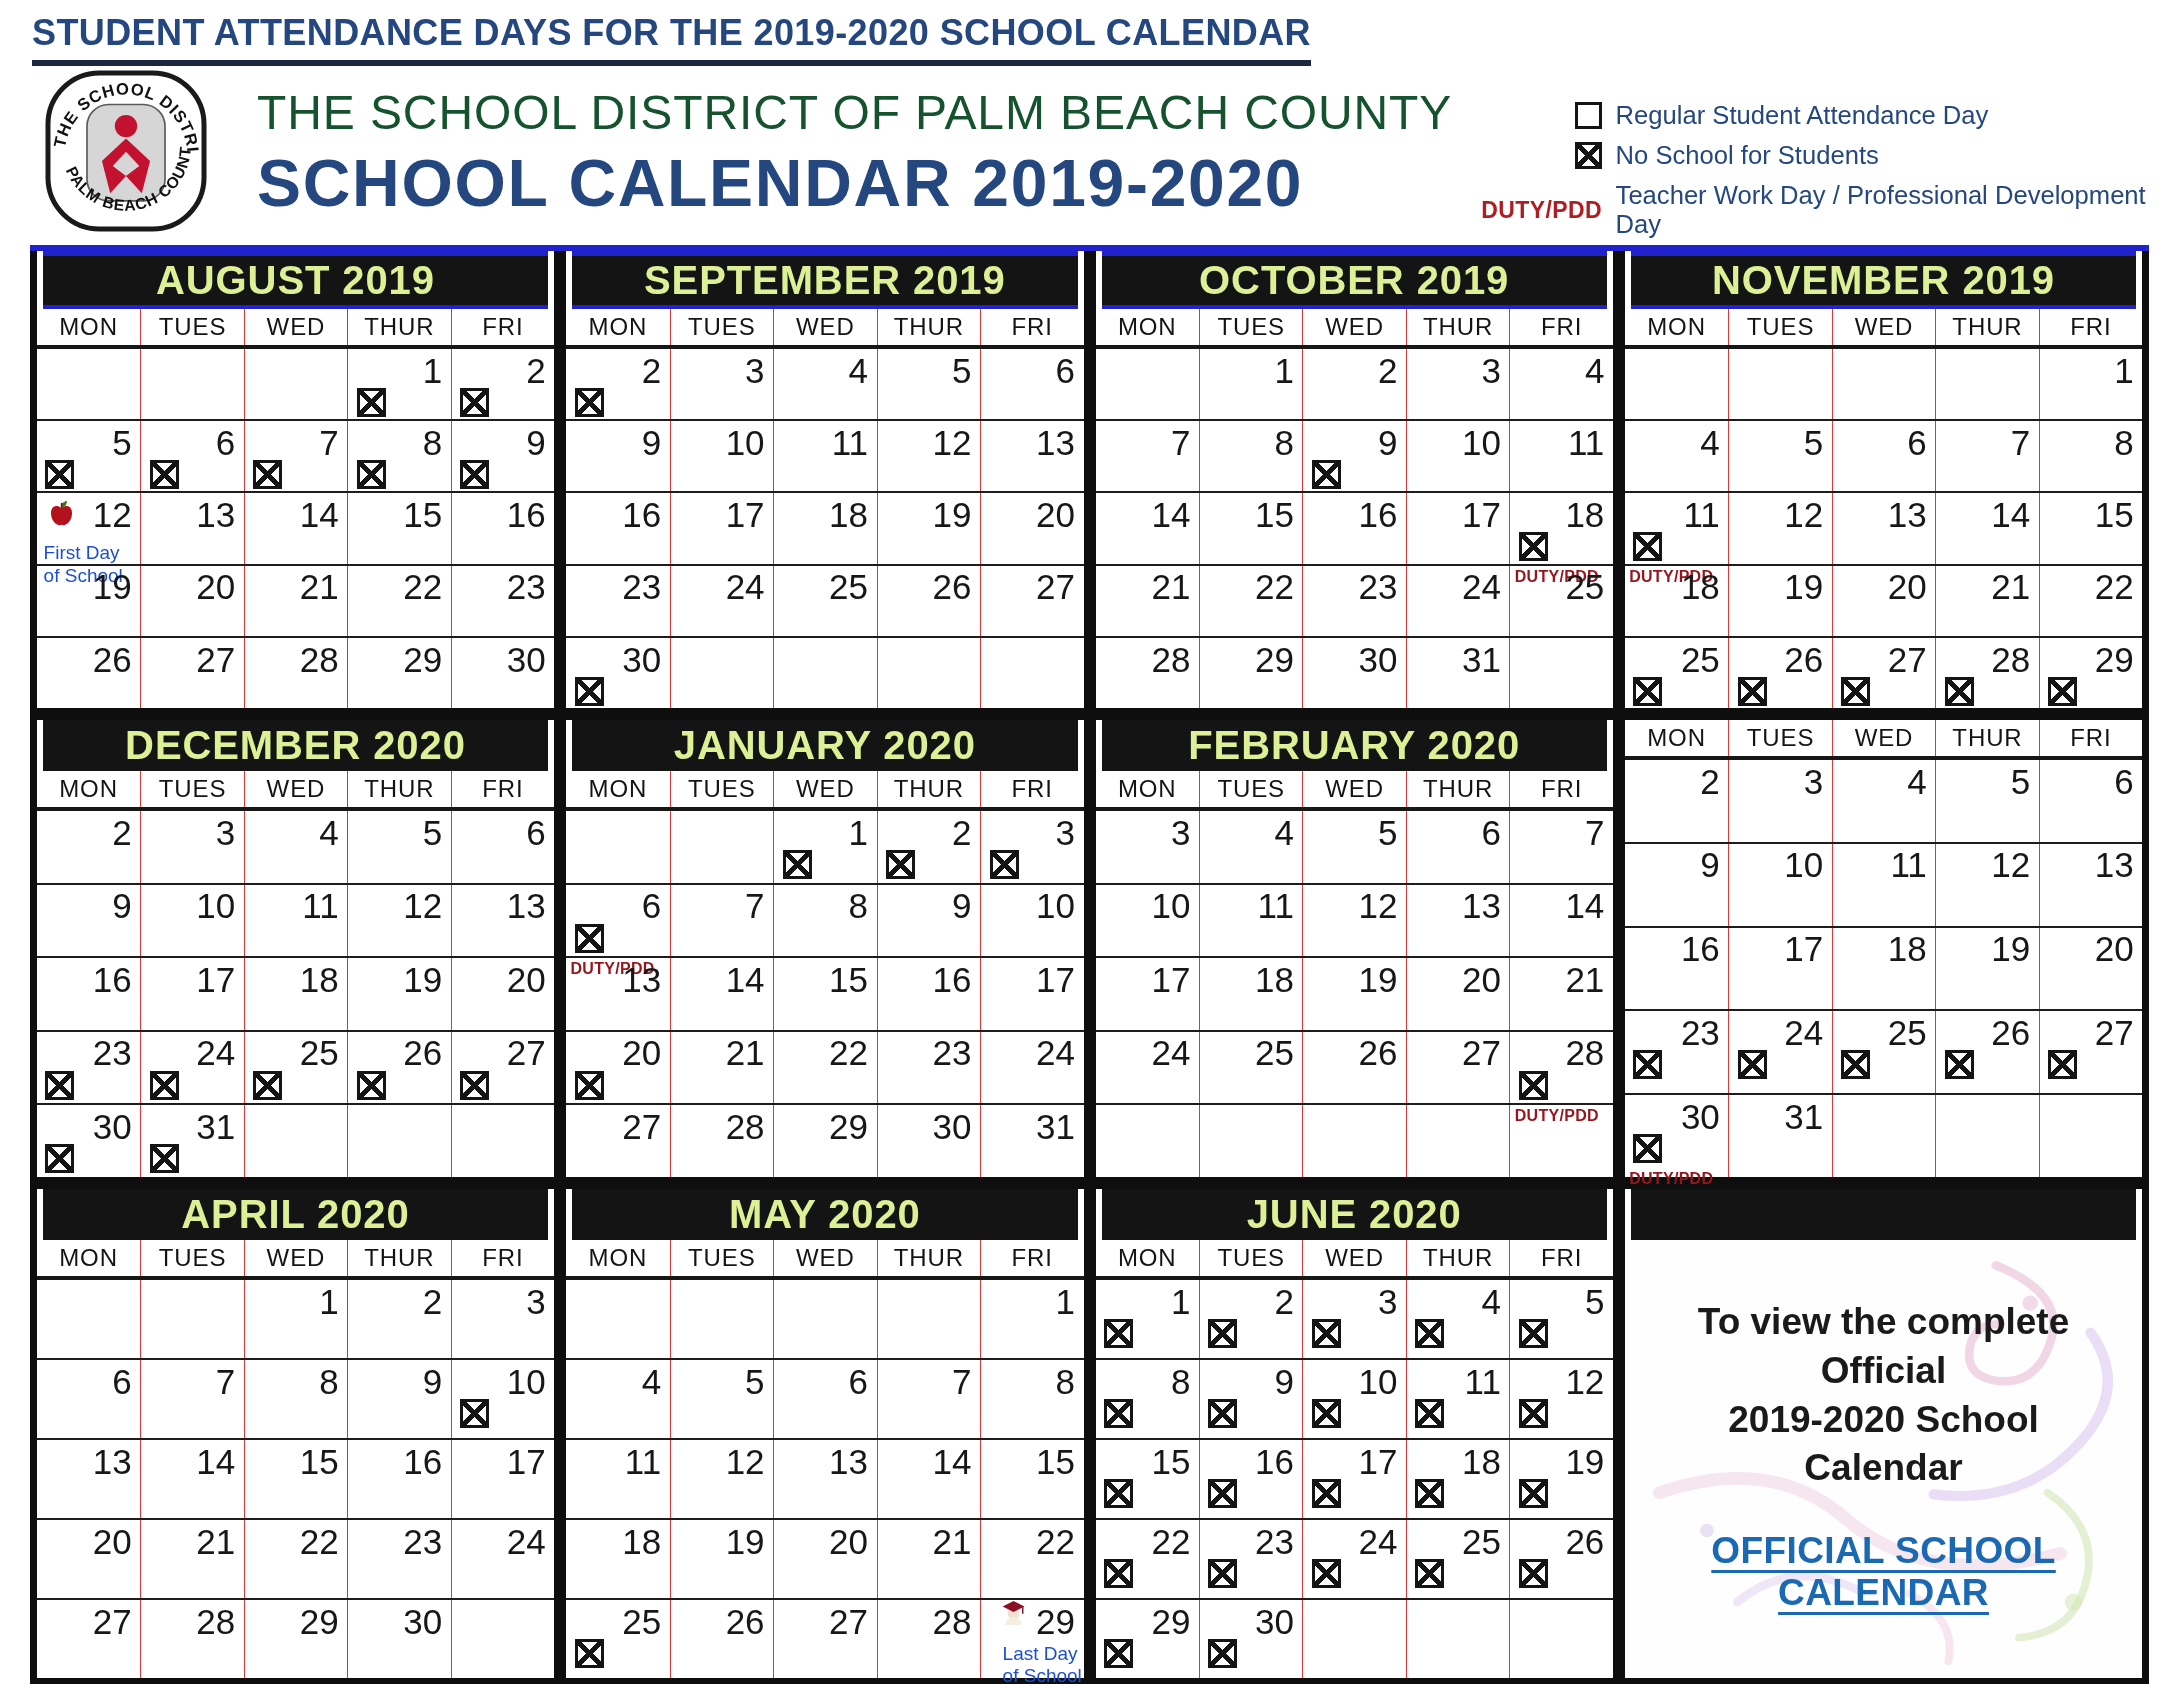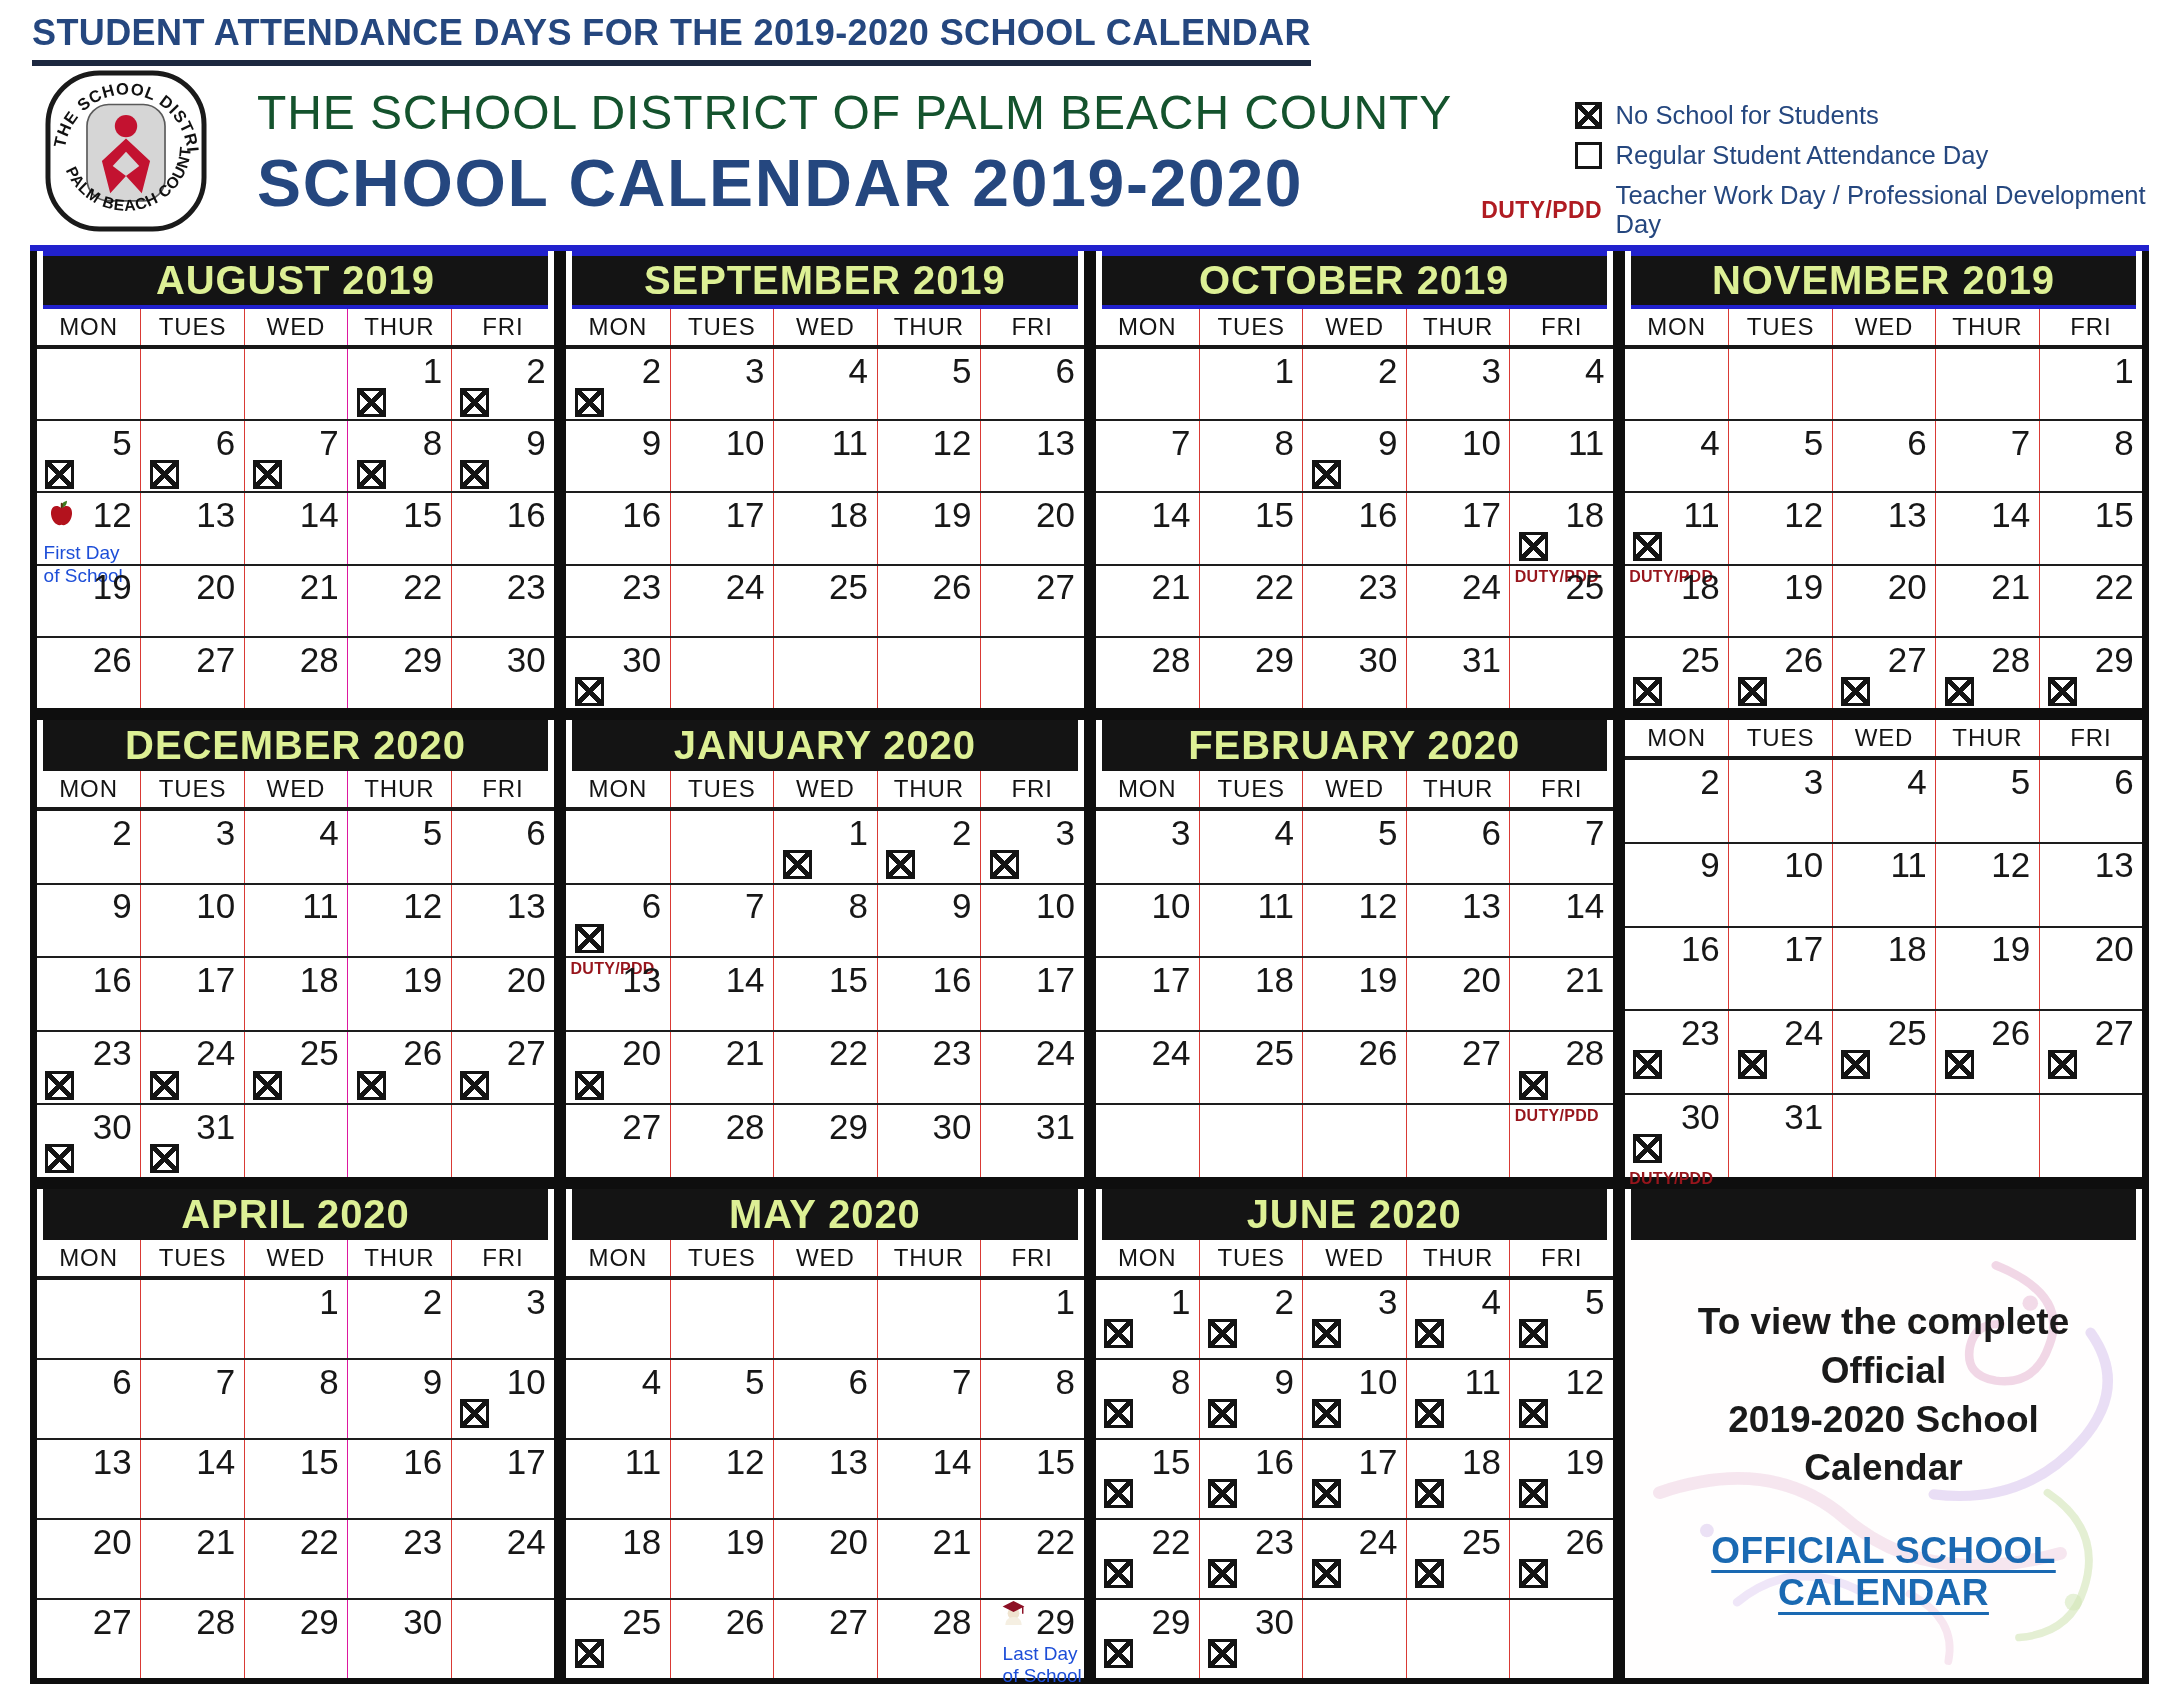--- a/index.html
+++ b/index.html
@@ -88,29 +88,29 @@
     </text>
   </svg>
 </div>
 
 <div class="district-line">THE SCHOOL DISTRICT OF PALM BEACH COUNTY</div>
 <div class="cal-title">SCHOOL CALENDAR 2019-2020</div>
 
 <div class="legend">
   <div class="legend-row">
     <span class="legend-key">
+        <span class="lbox"></span>
+      </span>
+    <span class="legend-label">Regular Student Attendance Day</span>
+  </div>
+  <div class="legend-row">
+    <span class="legend-key">
         <span class="lbox x"></span>
       </span>
     <span class="legend-label">No School for Students</span>
-  </div>
-  <div class="legend-row">
-    <span class="legend-key">
-        <span class="lbox"></span>
-      </span>
-    <span class="legend-label">Regular Student Attendance Day</span>
   </div>
   <div class="legend-row">
     <span class="legend-key">
         <span class="duty-key">DUTY/PDD</span>
       </span>
     <span class="legend-label">Teacher Work Day / Professional Development Day</span>
   </div>
 </div>
 
 <div class="calendar-grid" id="months-grid">

